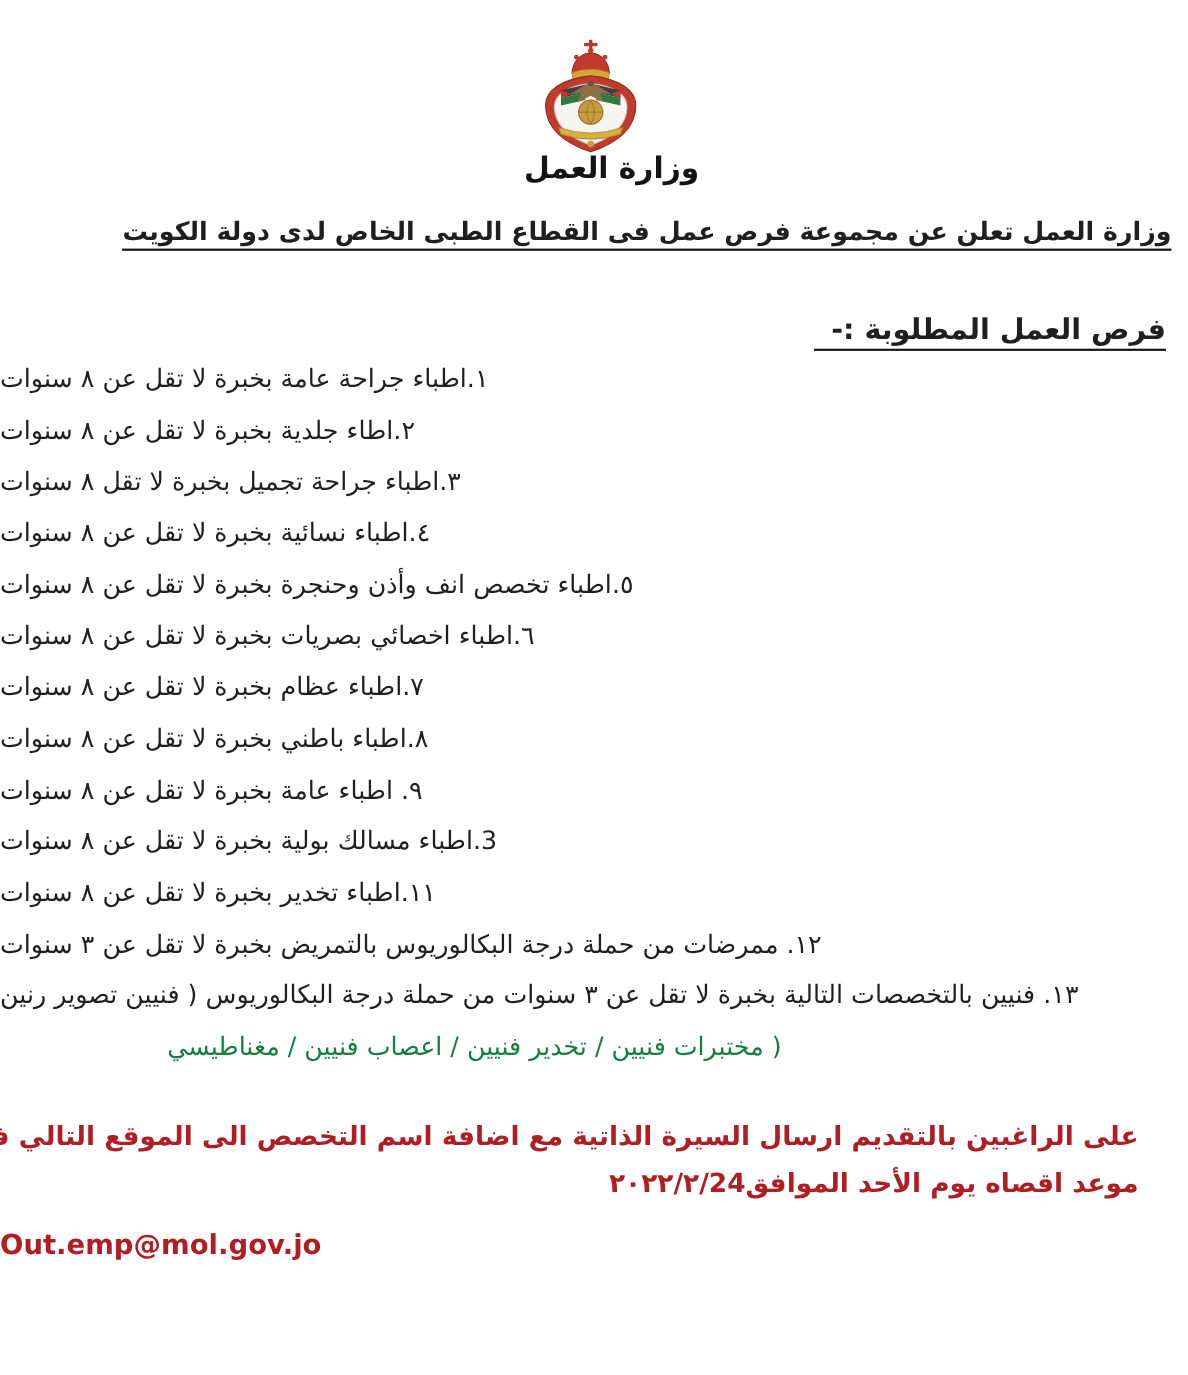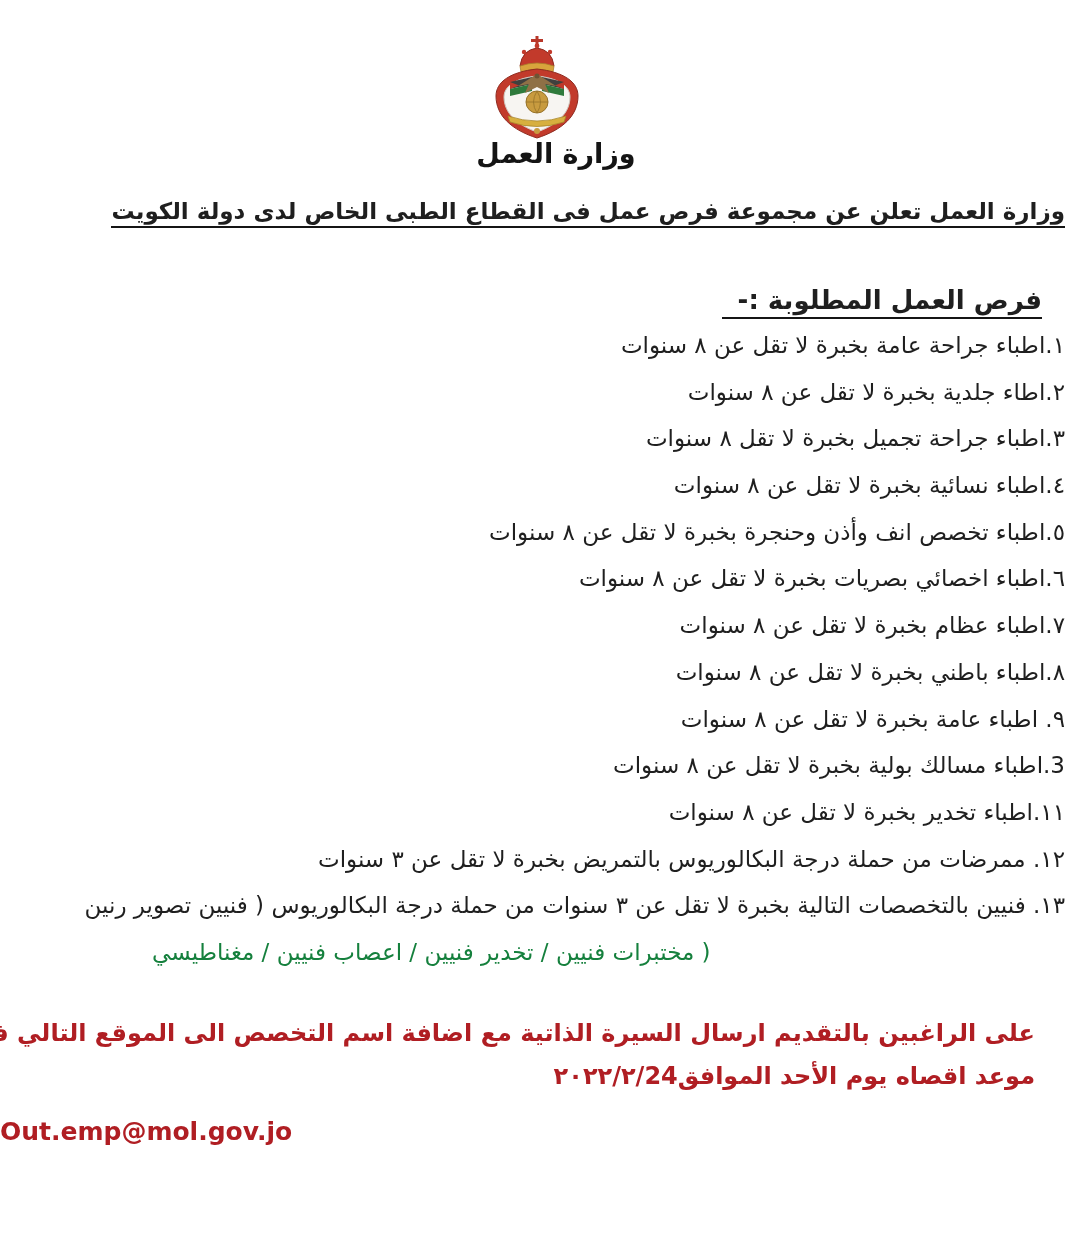--- a/index.html
+++ b/index.html
@@ -16,28 +16,28 @@
   
   .doc-title {
     position:absolute; top:190px; left:0; width:1080px; box-sizing:border-box;
     direction:rtl; text-align:right; padding-right:15px;
     font-size:23px; font-weight:bold; line-height:42px; white-space:nowrap;
   }
   .doc-title .u { border-bottom:2.5px solid #151515; padding-bottom:2px;margin-top:25px; }
   
   .section-heading {
     position:absolute; top:280px; left:0; width:1080px; box-sizing:border-box;
-    direction:rtl; text-align:right; padding-right:38px;
+    direction:rtl; text-align:right; padding-right:20px;
     font-size:26px; font-weight:bold; line-height:40px; white-space:nowrap;
   }
   .section-heading .u { border-bottom:2.5px solid #151515; padding-bottom:2px; padding-left:16px; }
   
   .jobs { position:absolute; top:322px; left:0; width:1080px; }
   .job-row {
-    direction:rtl; text-align:right; padding-right:15px; box-sizing:border-box;
+    direction:rtl; text-align:left; padding-right:15px; box-sizing:border-box;
     font-size:23px; line-height:46.7px; height:46.7px; white-space:nowrap; color:#1f1f1f;
   }
   .job-row-cont {
     direction:ltr; text-align:left; padding-left:152px; box-sizing:border-box;
     font-size:23px; line-height:46.7px; height:46.7px; white-space:nowrap; color:#15803d;
   }
   
   .notice {
     position:absolute; top:1012px; left:0; width:1080px; box-sizing:border-box;
     direction:rtl; font-weight:bold; color:#b01e23;

